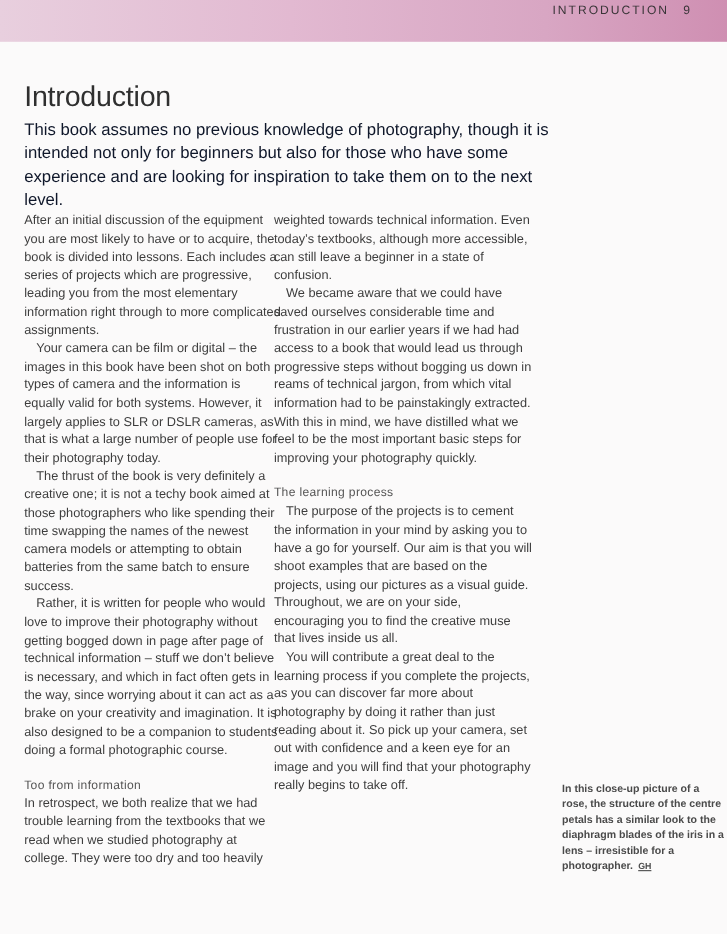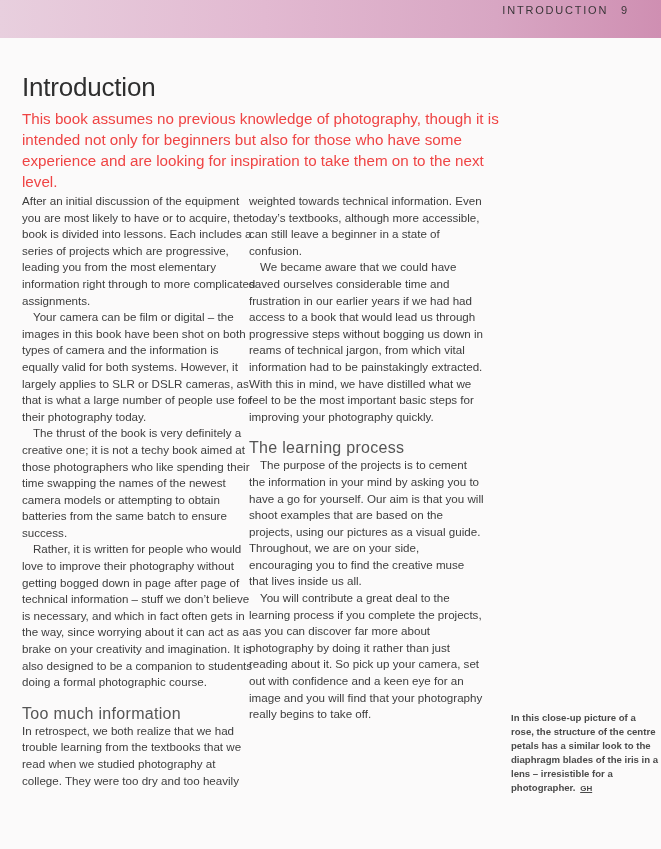--- a/index.html
+++ b/index.html
@@ -42,21 +42,21 @@
       margin: 0;
       letter-spacing: -0.2px;
     }
     .intro {
       position: absolute;
       left: 22px;
       top: 108px;
       width: 500px;
       font-size: 15.2px;
       line-height: 21px;
-      color: #ef4444;
+      color: #0f172a;
       margin: 0;
     }
     .col {
       position: absolute;
       top: 193px;
       width: 236px;
       font-size: 11.6px;
       line-height: 16.6px;
       color: #3d3d3d;
     }
@@ -64,21 +64,21 @@
     .col.mid { left: 249px; }
     .col p {
       margin: 0;
       text-indent: 11px;
     }
     .col p.first {
       text-indent: 0;
     }
     .col h2 {
       margin: 14px 0 0 0;
-      font-size: 16px;
+      font-size: 11px;
       line-height: 18px;
       font-weight: normal;
       color: #555;
       letter-spacing: 0.3px;
     }
     .caption {
       position: absolute;
       left: 511px;
       top: 711px;
       width: 150px;
@@ -104,21 +104,21 @@
 </div>
 
 <h1 class="title">Introduction</h1>
 <p class="intro">This book assumes no previous knowledge of photography, though it is intended not only for beginners but also for those who have some experience and are looking for inspiration to take them on to the next level.</p>
 
 <div class="col left">
   <p class="first">After an initial discussion of the equipment you are most likely to have or to acquire, the book is divided into lessons. Each includes a series of projects which are progressive, leading you from the most elementary information right through to more complicated assignments.</p>
   <p>Your camera can be film or digital – the images in this book have been shot on both types of camera and the information is equally valid for both systems. However, it largely applies to SLR or DSLR cameras, as that is what a large number of people use for their photography today.</p>
   <p>The thrust of the book is very definitely a creative one; it is not a techy book aimed at those photographers who like spending their time swapping the names of the newest camera models or attempting to obtain batteries from the same batch to ensure success.</p>
   <p>Rather, it is written for people who would love to improve their photography without getting bogged down in page after page of technical information – stuff we don’t believe is necessary, and which in fact often gets in the way, since worrying about it can act as a brake on your creativity and imagination. It is also designed to be a companion to students doing a formal photographic course.</p>
-  <h2>Too much information</h2>
+  <h2>Too from information</h2>
   <p class="first">In retrospect, we both realize that we had trouble learning from the textbooks that we read when we studied photography at college. They were too dry and too heavily</p>
 </div>
 
 <div class="col mid">
   <p class="first">weighted towards technical information. Even today’s textbooks, although more accessible, can still leave a beginner in a state of confusion.</p>
   <p>We became aware that we could have saved ourselves considerable time and frustration in our earlier years if we had had access to a book that would lead us through progressive steps without bogging us down in reams of technical jargon, from which vital information had to be painstakingly extracted. With this in mind, we have distilled what we feel to be the most important basic steps for improving your photography quickly.</p>
   <h2>The learning process</h2>
   <p>The purpose of the projects is to cement the information in your mind by asking you to have a go for yourself. Our aim is that you will shoot examples that are based on the projects, using our pictures as a visual guide. Throughout, we are on your side, encouraging you to find the creative muse that lives inside us all.</p>
   <p>You will contribute a great deal to the learning process if you complete the projects, as you can discover far more about photography by doing it rather than just reading about it. So pick up your camera, set out with confidence and a keen eye for an image and you will find that your photography really begins to take off.</p>
 </div>

